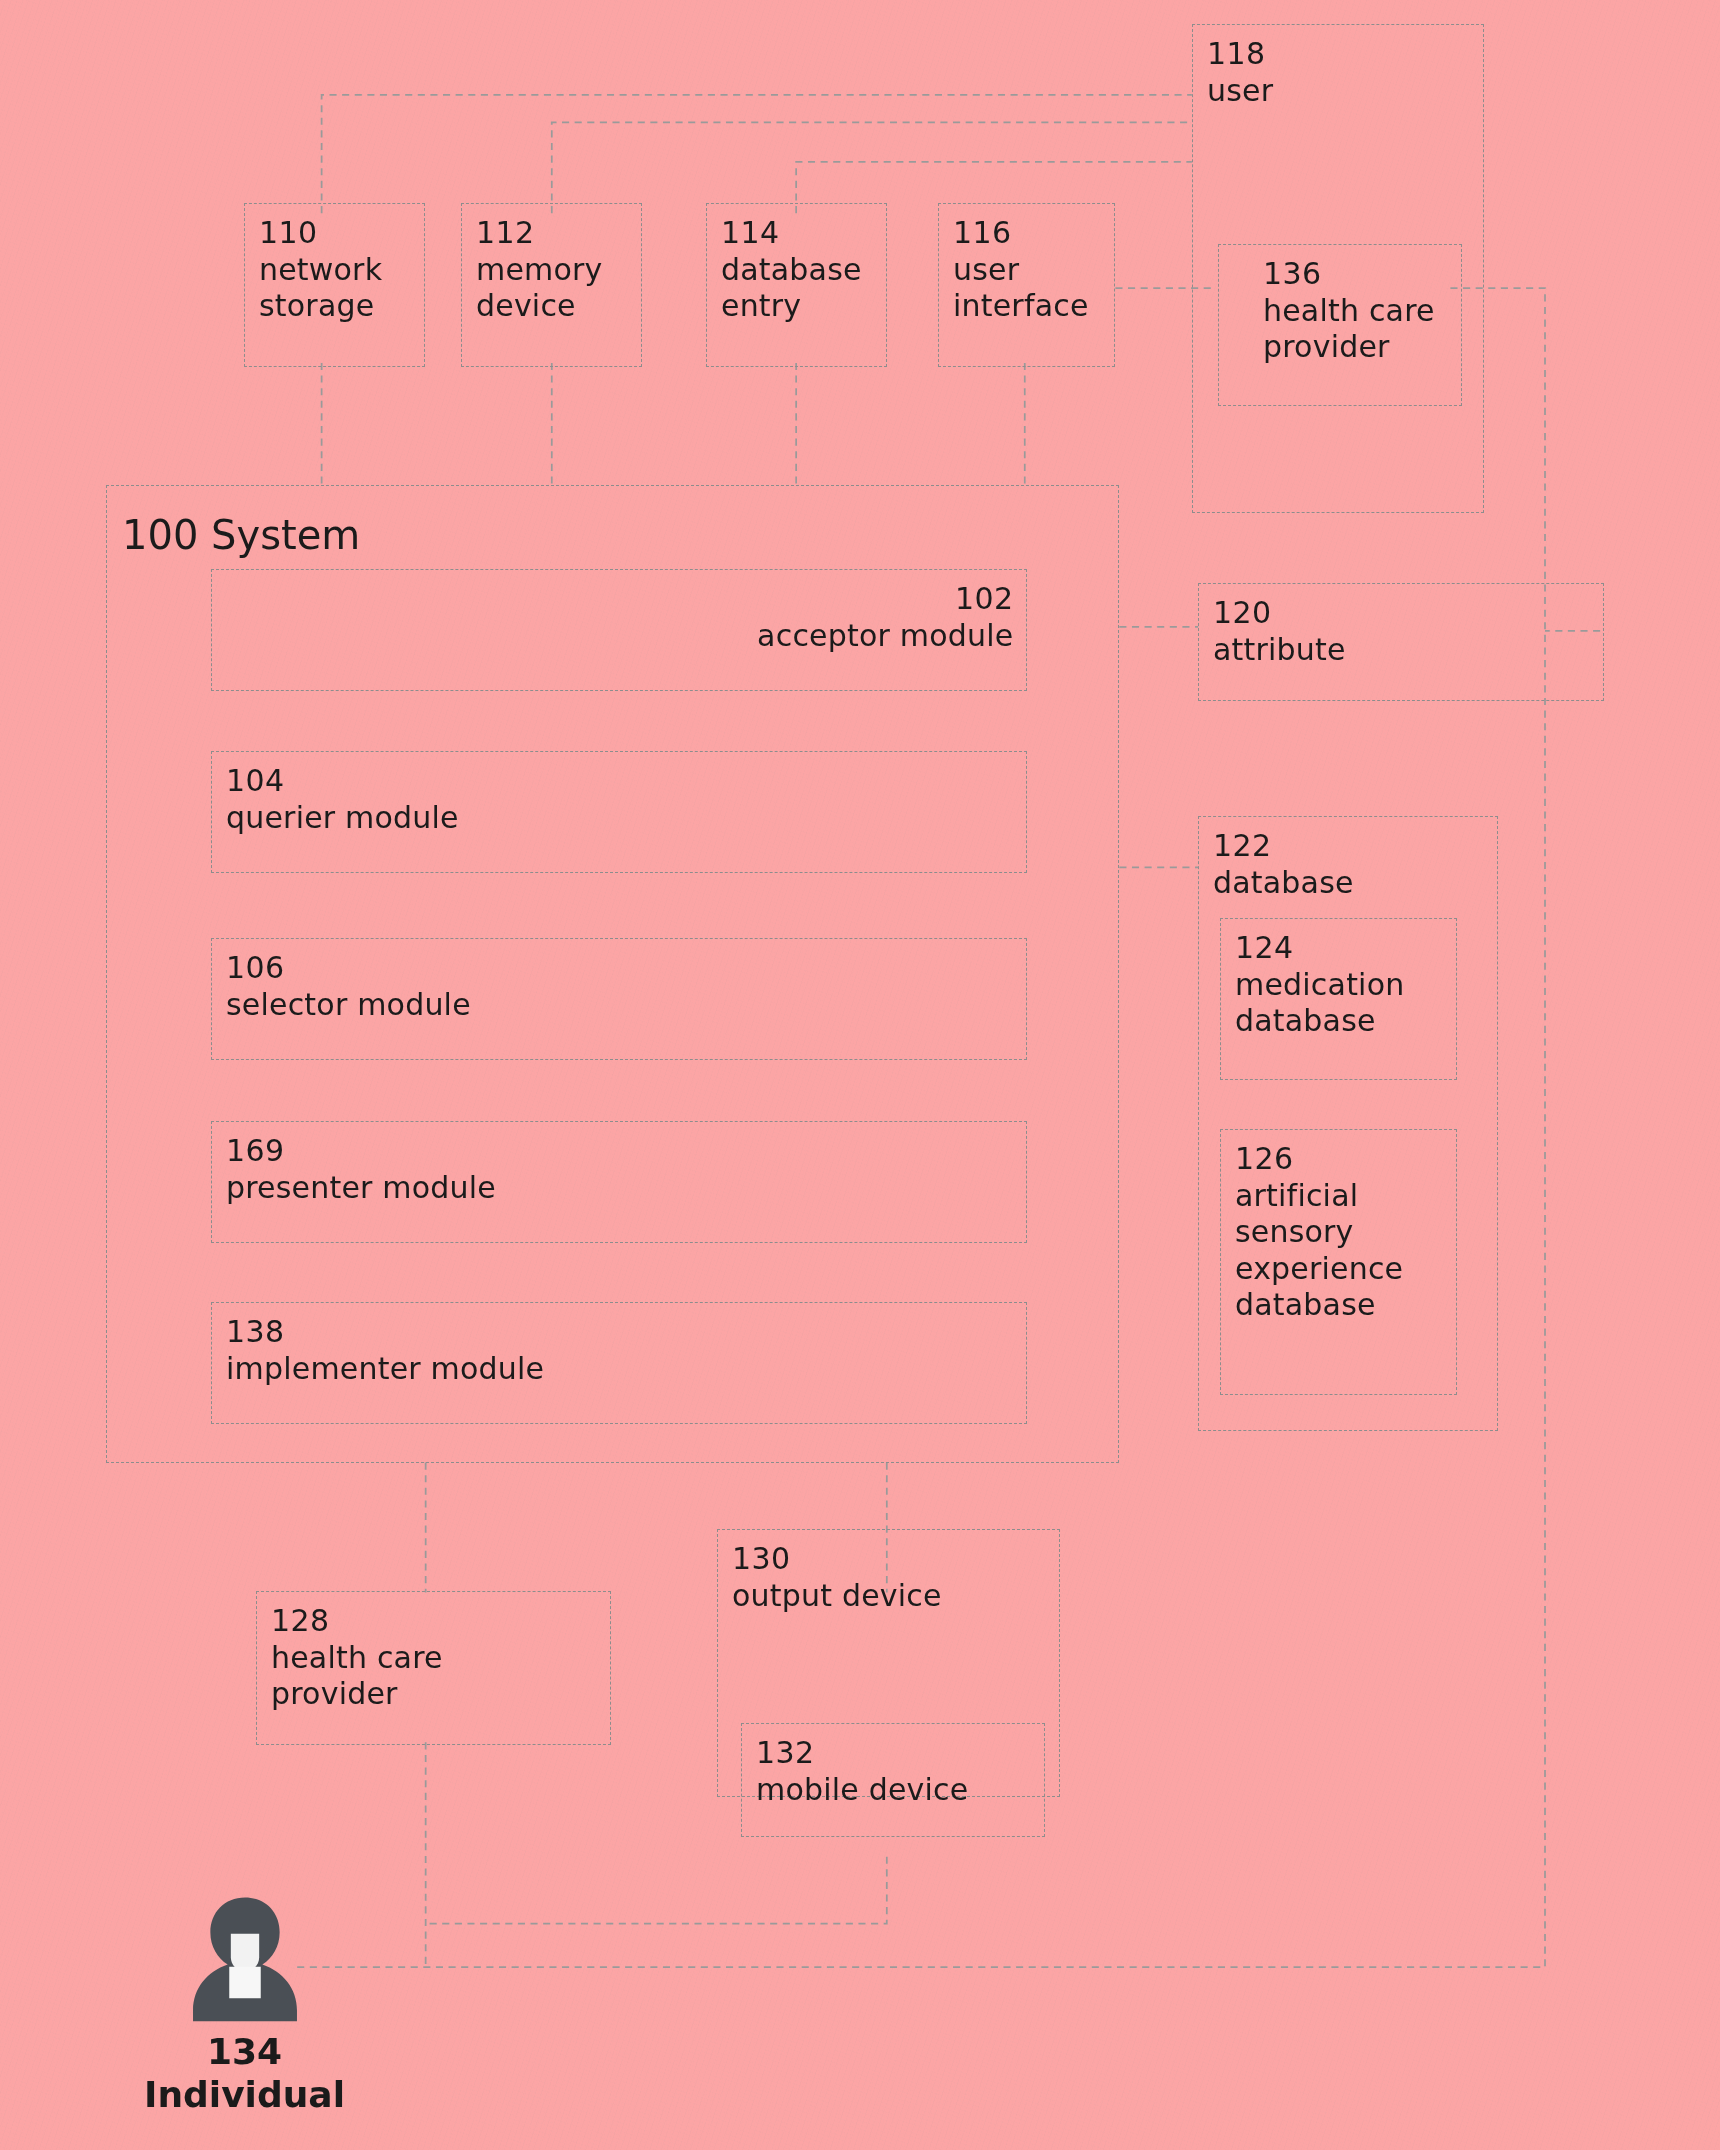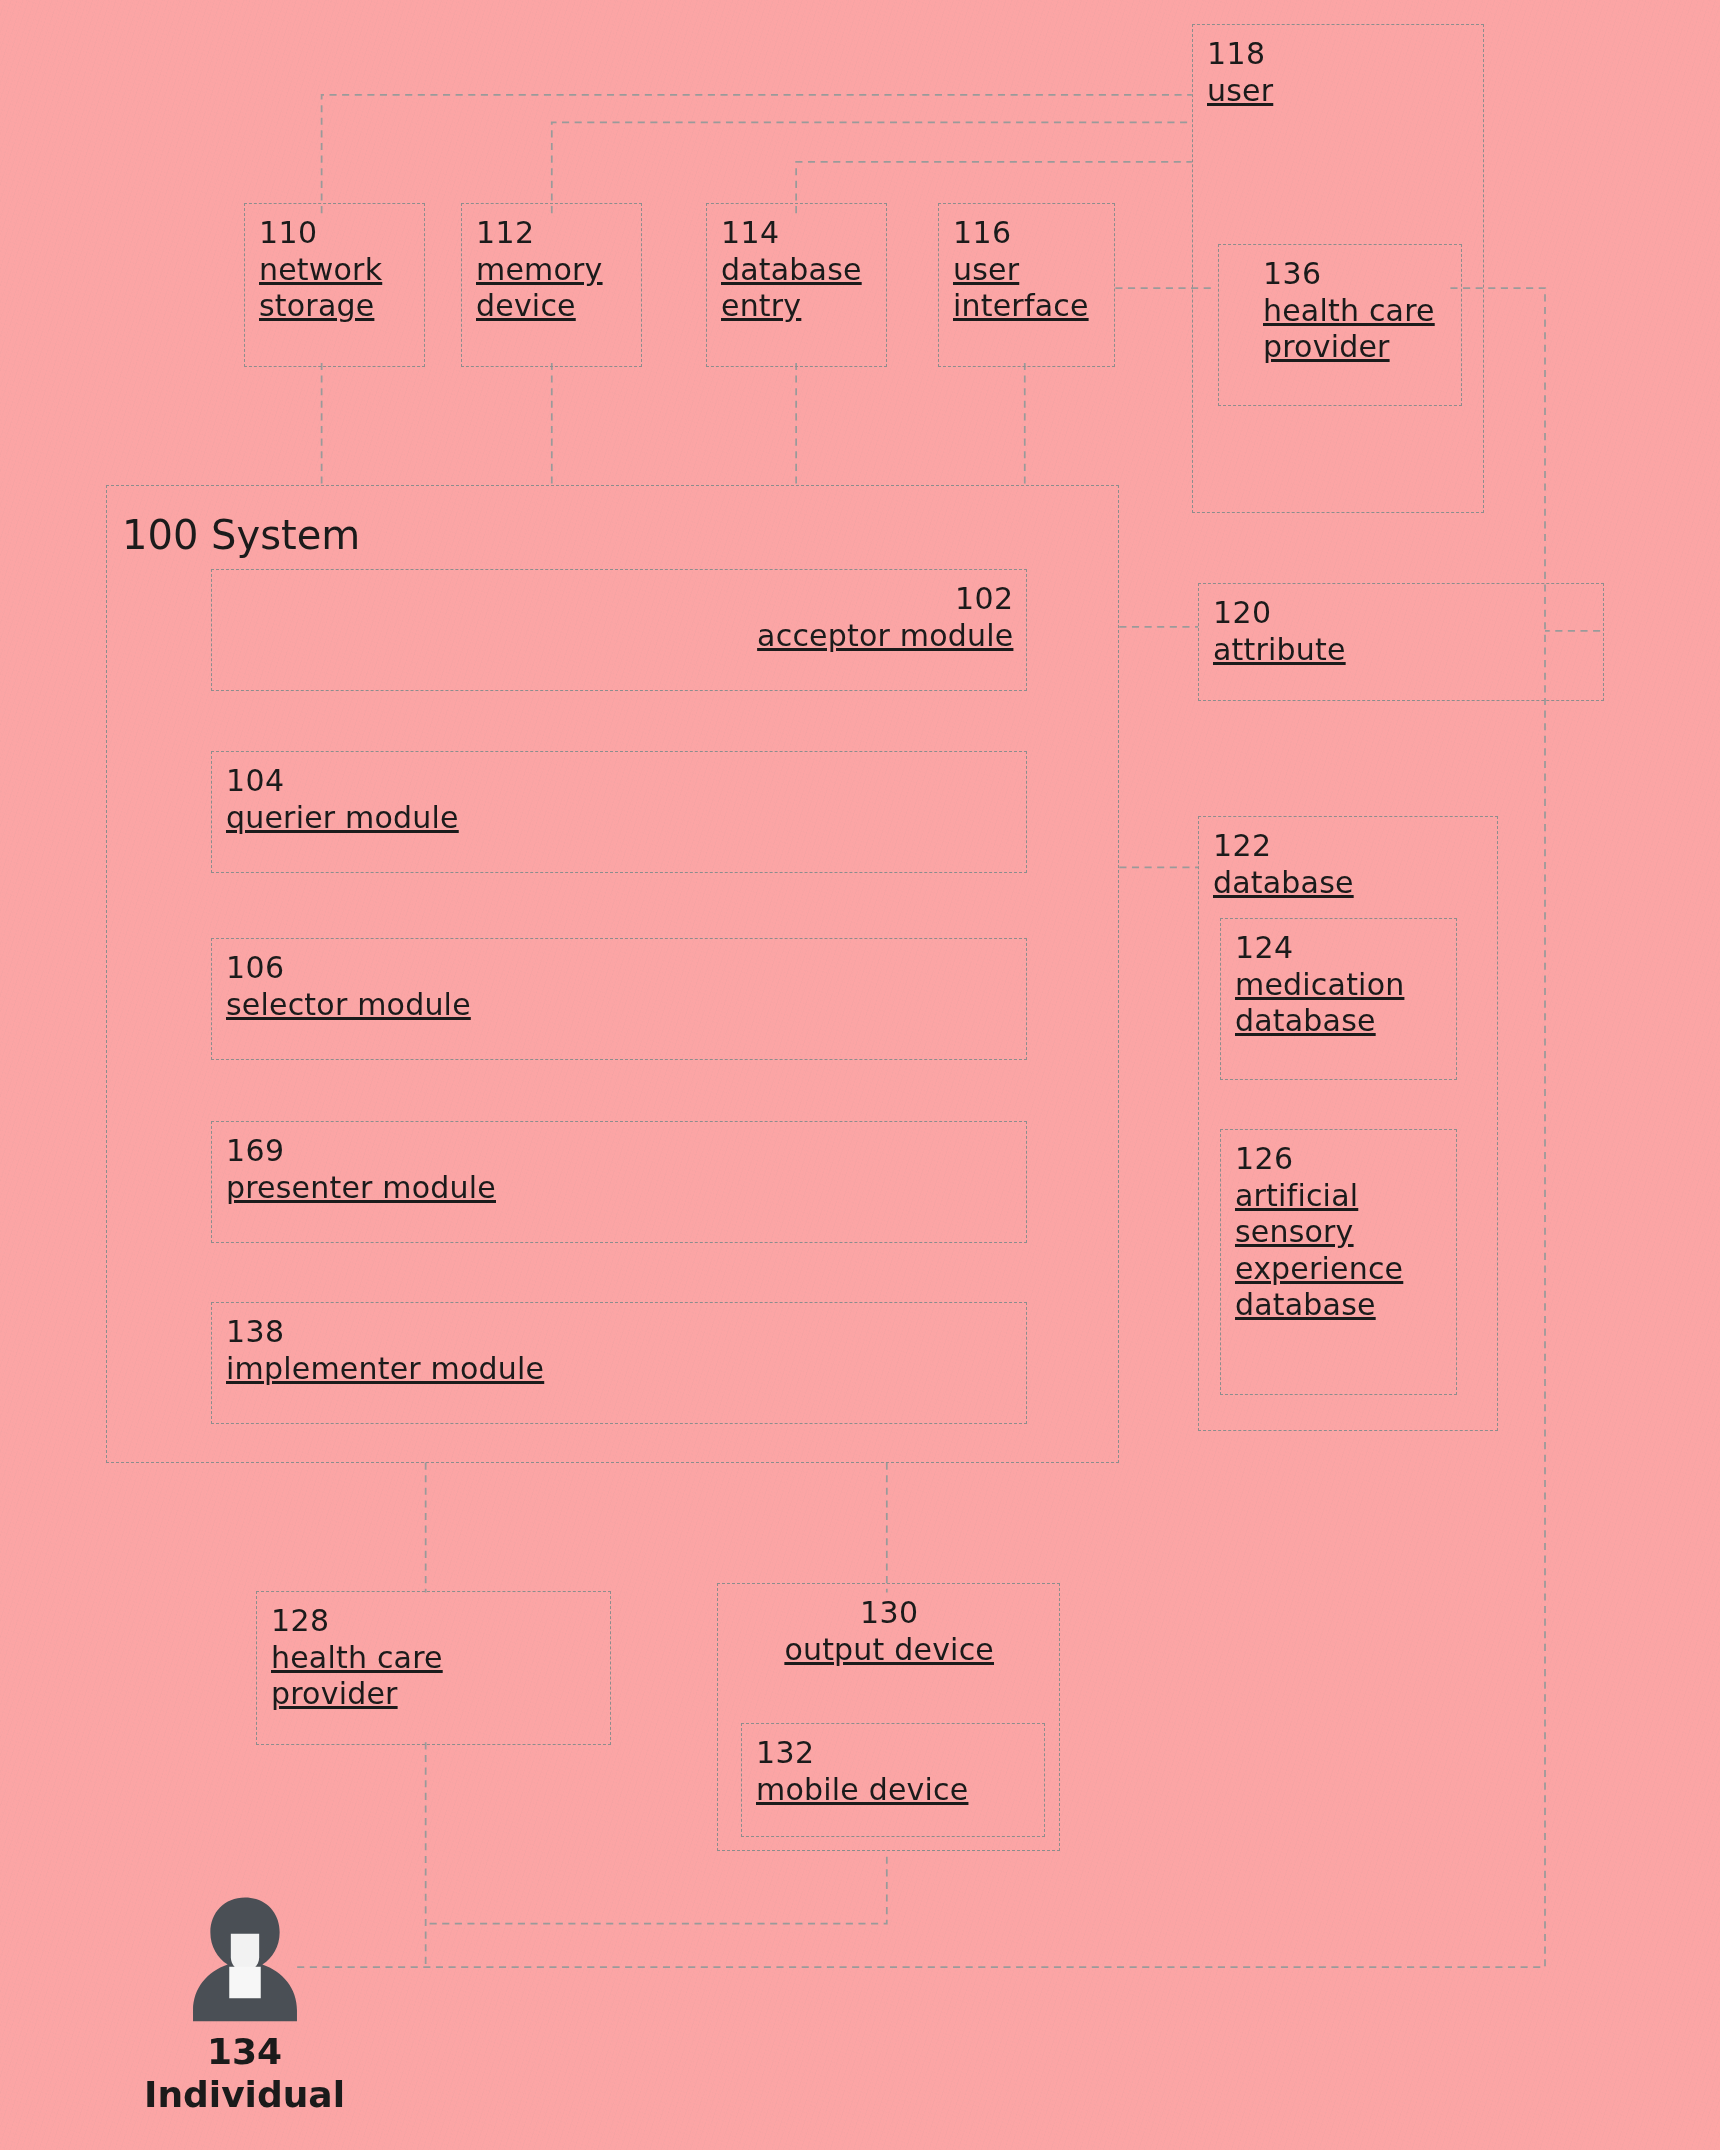--- a/index.html
+++ b/index.html
@@ -40,21 +40,20 @@
   .num {
     display: block;
     font-size: 30px;
     letter-spacing: 0.4px;
   }
   .lbl {
     display: block;
     font-size: 30px;
     letter-spacing: 0.2px;
     white-space: pre-line;
-    text-decoration: underline;
   }
   .inline-title {
     position: absolute;
     font-size: 40px;
     color: #1b1b1b;
     white-space: nowrap;
   }
   svg.wires {
     position: absolute;
     left: 0;
@@ -213,21 +212,21 @@
 experience
 database</span>
   </div>
 
   <div class="box" style="left:256px; top:1591px; width:355px; height:154px;">
     <span class="num">128</span>
     <span class="lbl">health care
 provider</span>
   </div>
 
-  <div class="box" style="left:717px; top:1583px; width:343px; height:268px;text-align:center;">
+  <div class="box" style="left:717px; top:1529px; width:343px; height:268px;">
     <span class="num">130</span>
     <span class="lbl">output device</span>
   </div>
 
   <div class="box" style="left:741px; top:1723px; width:304px; height:114px;">
     <span class="num">132</span>
     <span class="lbl">mobile device</span>
   </div>
 
   <div id="person-wrap">

